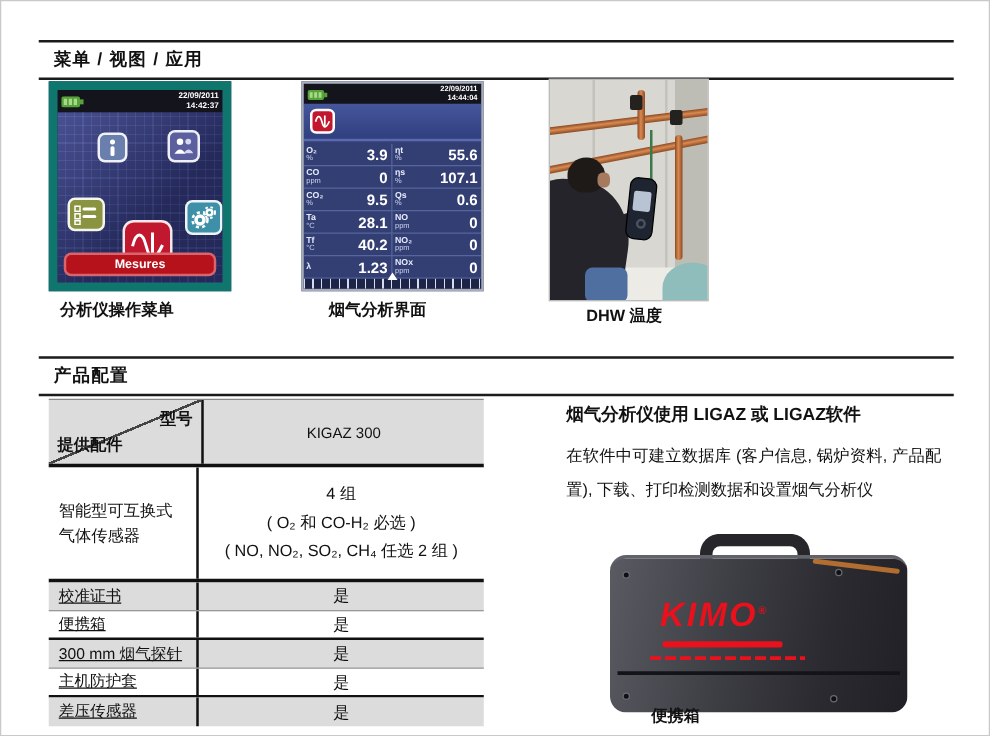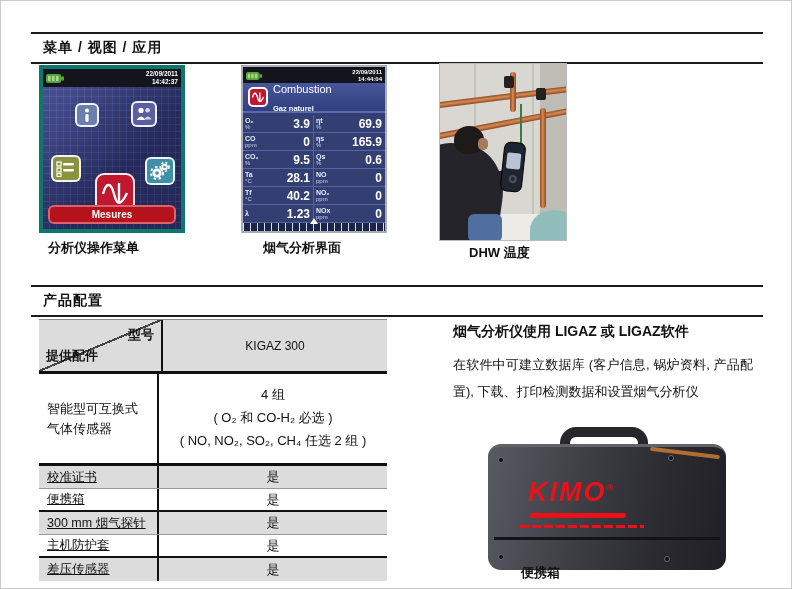--- a/index.html
+++ b/index.html
@@ -11,21 +11,21 @@
   
   .section-header { position:absolute; left:30px; width:732px;
     border-top:2px solid #1b1b1b; border-bottom:2px solid #1b1b1b;
     font-weight:bold; font-size:14px; padding:5px 10px 5px 12px; letter-spacing:1px; }
   #hdr1 { top:31px; } #hdr2 { top:284px; }
 
   .caption { position:absolute; font-weight:bold; font-size:13px; }
 
   
   .screen1 { position:absolute; left:38px; top:64px; width:146px; height:168px;
-    border:4px solid #0f766e; background:#2c3166; overflow:hidden; }
+    border:7px solid #0f766e; background:#2c3166; overflow:hidden; }
   .topbar { position:absolute; top:0; left:0; right:0; height:18px; background:#14141c;
     display:flex; justify-content:space-between; align-items:center; padding:0 3px; }
   .dt { color:#fff; font-size:6.5px; font-weight:bold; text-align:right; line-height:1.25; }
   .s1-body { position:absolute; top:18px; left:0; right:0; bottom:0;
     background-color:#2c3166;
     background-image:
       linear-gradient(135deg, rgba(110,120,200,.45) 0%, rgba(30,35,80,.55) 60%),
       repeating-linear-gradient(0deg, transparent 0 6px, rgba(135,155,235,.25) 6px 7px),
       repeating-linear-gradient(90deg, transparent 0 6px, rgba(135,155,235,.25) 6px 7px); }
   .app-icon { position:absolute; border:2px solid rgba(255,255,255,.9); border-radius:6px;
@@ -219,24 +219,20 @@
         <span>14:44:04</span>
       </span>
     </div>
     <div class="s2-head">
       <span class="s2-icon">
         <svg width="14" height="12" viewBox="0 0 28 26">
           <path d="M2 14 C5 2, 10 2, 13 14 S 20 26, 26 13" fill="none" stroke="#fff" stroke-width="3"></path>
           <line x1="18" y1="3" x2="18" y2="23" stroke="#fff" stroke-width="3"></line>
         </svg>
       </span>
-      <span>
-        <span class="s2-title">Combustion</span><br>
-        <span class="s2-sub">Gaz naturel</span>
-      </span>
     </div>
     <div class="s2-grid">
         <div class="comb-cell leftcol">
           <span class="comb-lbl">
             <span class="comb-name">O₂</span>
             <span class="comb-unit">%</span>
           </span>
           <span class="comb-val">3.9</span>
         </div>
         <div class="comb-cell leftcol">
@@ -272,28 +268,28 @@
             <span class="comb-name">λ</span>
             <span class="comb-unit"></span>
           </span>
           <span class="comb-val">1.23</span>
         </div>
         <div class="comb-cell">
           <span class="comb-lbl">
             <span class="comb-name">ηt</span>
             <span class="comb-unit">%</span>
           </span>
-          <span class="comb-val">69.9</span>
+          <span class="comb-val">55.6</span>
         </div>
         <div class="comb-cell">
           <span class="comb-lbl">
             <span class="comb-name">ηs</span>
             <span class="comb-unit">%</span>
           </span>
-          <span class="comb-val">165.9</span>
+          <span class="comb-val">107.1</span>
         </div>
         <div class="comb-cell">
           <span class="comb-lbl">
             <span class="comb-name">Qs</span>
             <span class="comb-unit">%</span>
           </span>
           <span class="comb-val">0.6</span>
         </div>
         <div class="comb-cell">
           <span class="comb-lbl">

